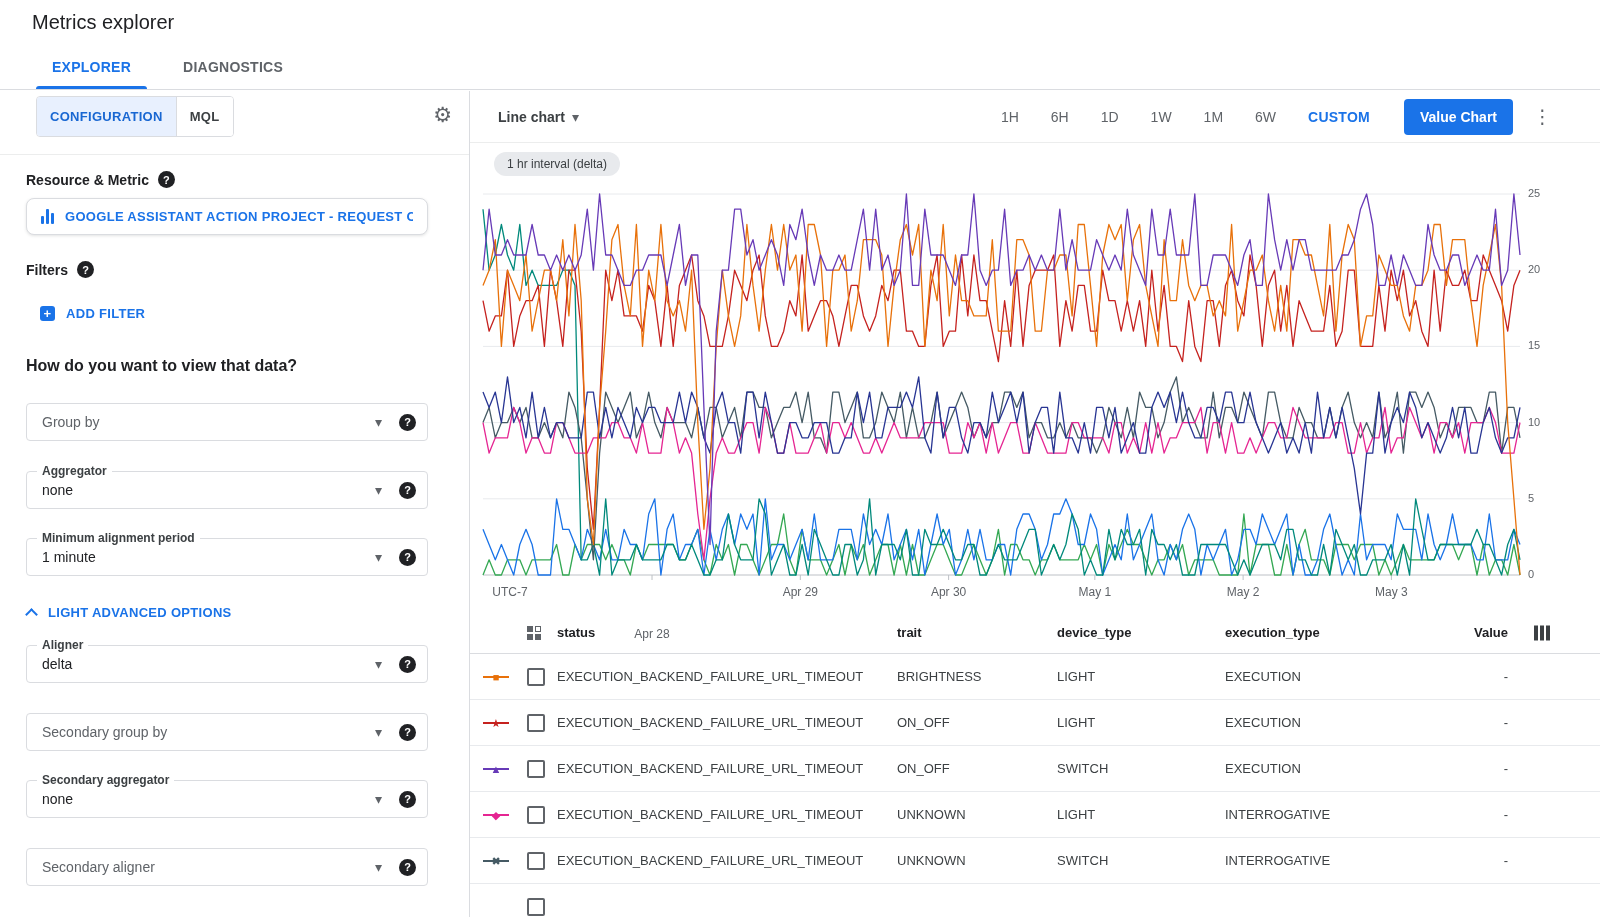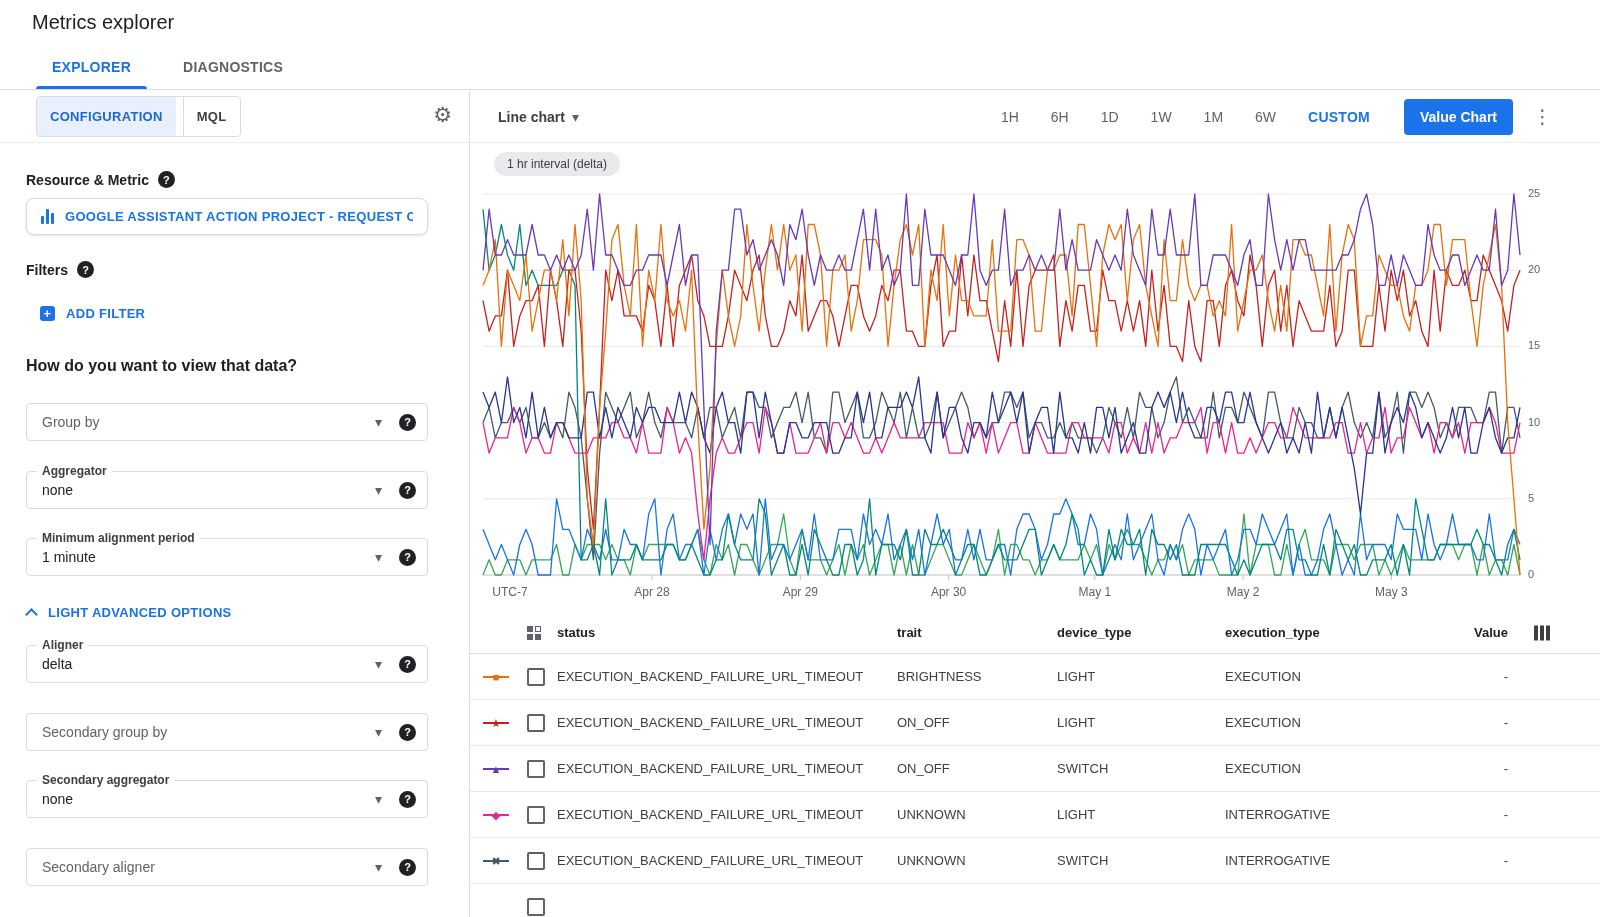--- a/index.html
+++ b/index.html
@@ -12,25 +12,25 @@
   .app-title { font-size:20px; font-weight:400; color:#202124; }
   .tabbar { height:46px; border-bottom:1px solid #dadce0; display:flex; align-items:stretch; padding-left:26px; }
   .tab { display:flex; align-items:center; padding:0 26px; font-size:14px; font-weight:700; letter-spacing:.25px; color:#5f6368; position:relative; cursor:pointer; }
   .tab.active { color:#1a73e8; }
   .tab.active::after { content:""; position:absolute; left:10px; right:10px; bottom:0; height:3px; background:#1a73e8; border-radius:3px 3px 0 0; }
 
   .content { position:absolute; top:91px; left:0; right:0; bottom:0; display:flex; }
 
   
   .sidebar { position:relative; width:470px; min-width:470px; border-right:1px solid #dadce0; height:100%; }
-  .sidebar-toolbar { height:52px; border-bottom:1px solid #eceded; position:relative; }
+  .sidebar-toolbar { height:64px; border-bottom:1px solid #eceded; position:relative; }
   .seg { position:absolute; top:5px; left:36px; display:flex; border:1px solid #dadce0; border-radius:4px; overflow:hidden; height:41px; }
   .seg-btn { display:flex; align-items:center; padding:0 13px; font-size:13px; font-weight:700; letter-spacing:.3px; cursor:pointer; }
   .seg-btn.active { background:#e8f0fe; color:#1967d2; }
-  .seg-btn.inactive { background:#fff; color:#3c4043; border-left:1px solid #dadce0;margin-left:7px; }
+  .seg-btn.inactive { background:#fff; color:#3c4043; border-left:1px solid #dadce0; }
   .gear { position:absolute; top:13px; right:17px; font-size:21px; color:#5f6368; cursor:pointer; line-height:1; }
 
   .sec-label { position:absolute; left:26px; font-size:14px; font-weight:700; color:#202124; display:flex; align-items:center; gap:9px; }
   .help { width:17px; height:17px; border-radius:50%; background:#202124; color:#fff; font-size:11px; font-weight:700; display:inline-flex; align-items:center; justify-content:center; cursor:pointer; flex:none; }
 
   .metric-chip { position:absolute; top:107px; left:26px; width:402px; height:37px; border:1px solid #dadce0; border-radius:8px; background:#fff; display:flex; align-items:center; gap:11px; padding:0 14px; box-shadow:0 1px 3px rgba(60,64,67,.15); cursor:pointer; }
   .bar-icon { display:flex; align-items:flex-end; gap:2px; height:15px; flex:none; }
   .bar-icon i { display:block; width:3px; background:#1a73e8; border-radius:1px; }
   .metric-chip-label { font-size:13px; font-weight:700; color:#1a73e8; letter-spacing:.3px; white-space:nowrap; overflow:hidden; }
 
@@ -239,21 +239,21 @@
         <div id="y-labels">
             <span style="top: 425px;">0</span>
             <span style="top: 348.8px;">5</span>
             <span style="top: 272.6px;">10</span>
             <span style="top: 196.4px;">15</span>
             <span style="top: 120.2px;">20</span>
             <span style="top: 44px;">25</span>
           </div>
         <div id="x-labels">
             <span style="left: 26.962px;">UTC-7</span>
-            <span style="left: 169.031px;">Apr 28</span>
+            <span style="left: 169.031px; margin-top: 42px;">Apr 28</span>
             <span style="left: 317.322px;">Apr 29</span>
             <span style="left: 465.613px;">Apr 30</span>
             <span style="left: 611.83px;">May 1</span>
             <span style="left: 760.121px;">May 2</span>
             <span style="left: 908.412px;">May 3</span>
           </div>
       </div>
 
       <div class="table">
         <div class="thead">

